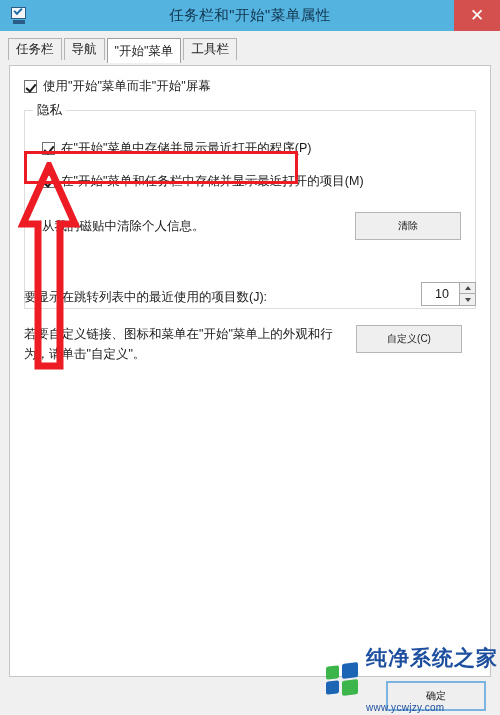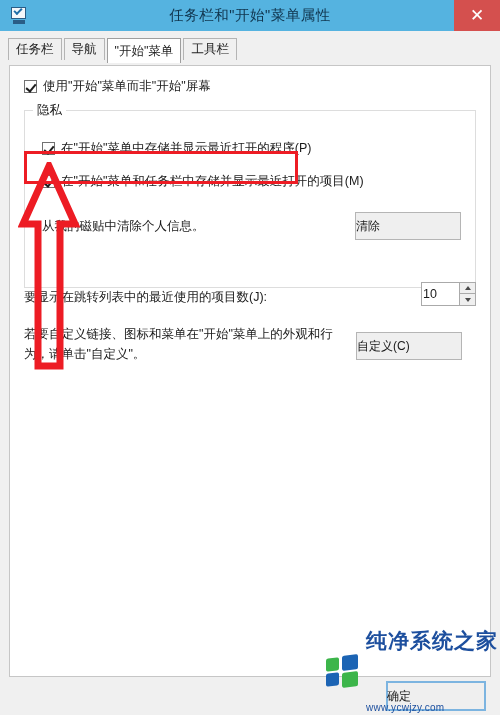--- a/index.html
+++ b/index.html
@@ -157,21 +157,21 @@
     border-right: 2px solid #1d1d1d;
     border-bottom: 2px solid #1d1d1d;
     transform: rotate(40deg);
   }
 
   
   .groupbox {
     position: absolute;
     left: 14px; top: 44px;
     right: 14px;
-    height: 178px;
+    height: 199px;
     border: 1px solid #dddddd;
     box-sizing: border-box;
   }
   .group-legend {
     position: absolute;
     left: 8px; top: -9px;
     background: #ffffff;
     padding: 0 4px;
     font-size: 12.5px;
     color: #1a1a1a;
@@ -198,24 +198,25 @@
   }
   .clear-text {
     font-size: 12.5px;
     color: #1a1a1a;
     flex: 1 1 auto;
   }
 
   .btn {
     background: #efefef;
     border: 1px solid #b5b5b5;
-    font-size: 12px;
+    font-size: 10px;
     color: #1a1a1a;
     font-family: "Liberation Sans", "DejaVu Sans", sans-serif;
     cursor: pointer;
+    text-align: center;
     box-sizing: border-box;
   }
   .btn-clear {
     width: 106px; height: 28px;
     line-height: 26px;
     flex: 0 0 auto;
   }
 
   
   .jump-row {
@@ -237,21 +238,21 @@
     height: 24px;
   }
   .spin-input {
     width: 38px;
     border: 1px solid #aaaaaa;
     border-right: none;
     background: #ffffff;
     font-size: 12.5px;
     color: #1a1a1a;
     text-align: right;
-    padding: 0 22px 0 0;
+    padding: 0 10px 0 0;
     line-height: 22px;
     box-sizing: border-box;
     font-family: "Liberation Sans", sans-serif;
     cursor: text;
   }
   .spin-btns {
     display: flex;
     flex-direction: column;
     width: 17px;
   }
@@ -288,21 +289,21 @@
     color: #1a1a1a;
     line-height: 20px;
     flex: 1 1 auto;
     padding-right: 14px;
     max-width: 318px;
   }
   .btn-cust {
     width: 106px; height: 28px;
     line-height: 26px;
     flex: 0 0 auto;
-    margin-top: 8px;
+    margin-top: 1px;
   }
 
   
   .bottombar {
     flex: 1 1 auto;
     display: flex;
     align-items: center;
     justify-content: flex-end;
     padding-right: 14px;
     gap: 10px;
@@ -362,21 +363,21 @@
   .wm-text { display: flex; flex-direction: column; line-height: 1; gap: 32px; }
   .wm-name {
     font-size: 21px;
     color: #1d4f9e;
     font-weight: bold;
     letter-spacing: 1px;
   }
   .wm-url {
     font-size: 10px;
     color: #1d4f9e;
-    margin-top: 20px;
+    margin-top: 3px;
     letter-spacing: .3px;
   }
 </style>
 </head>
 <body>
 
 <div class="window">
 
   <div class="titlebar">
     <div class="win-icon">

